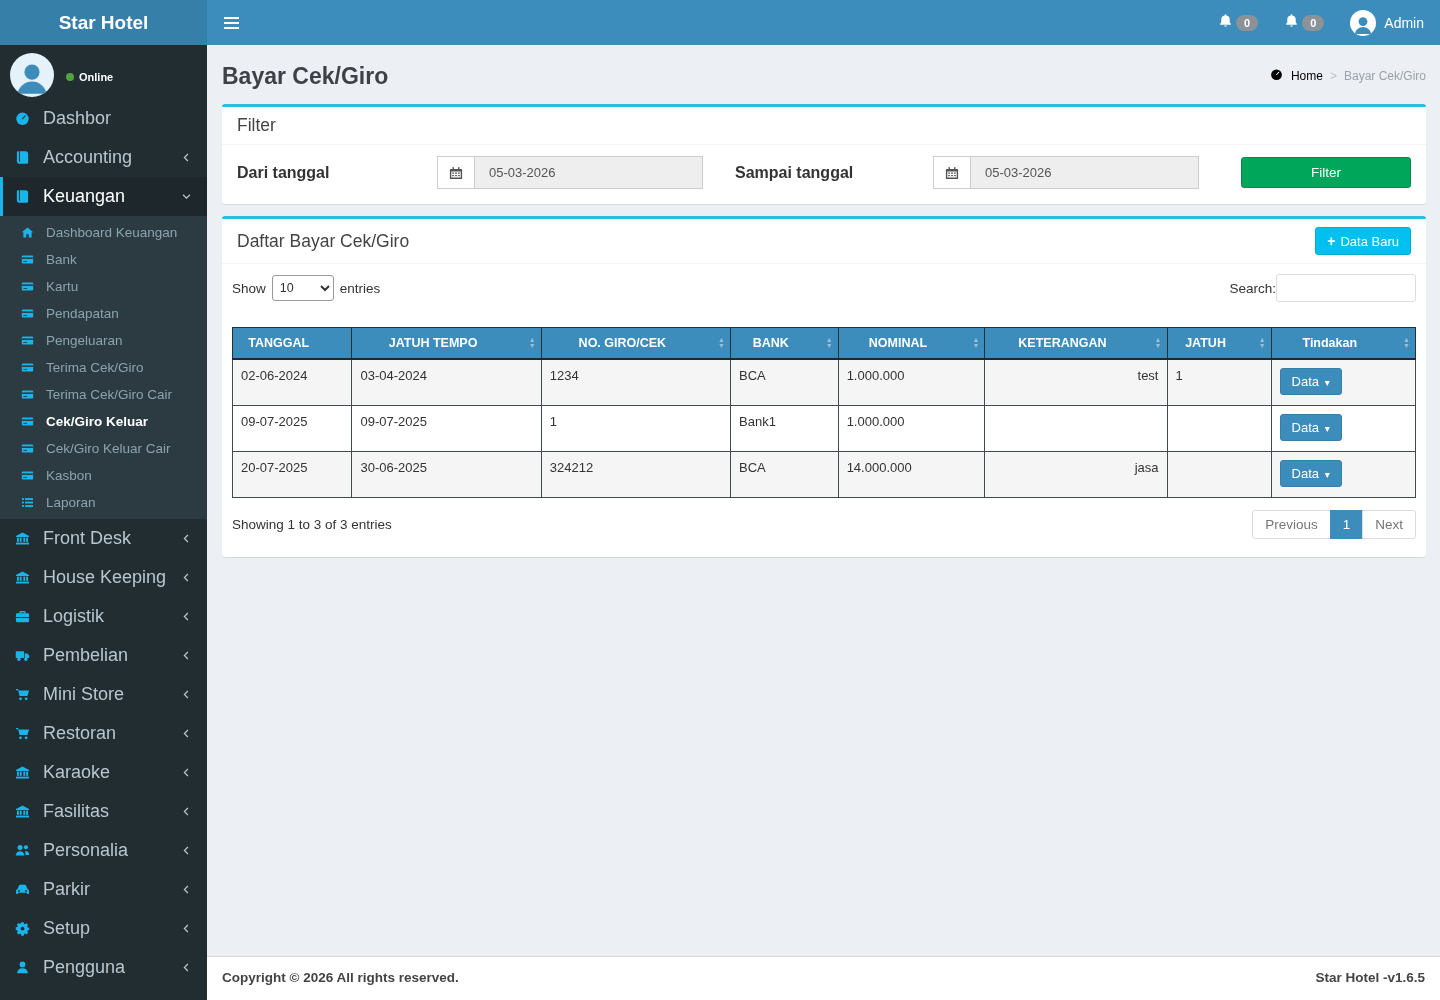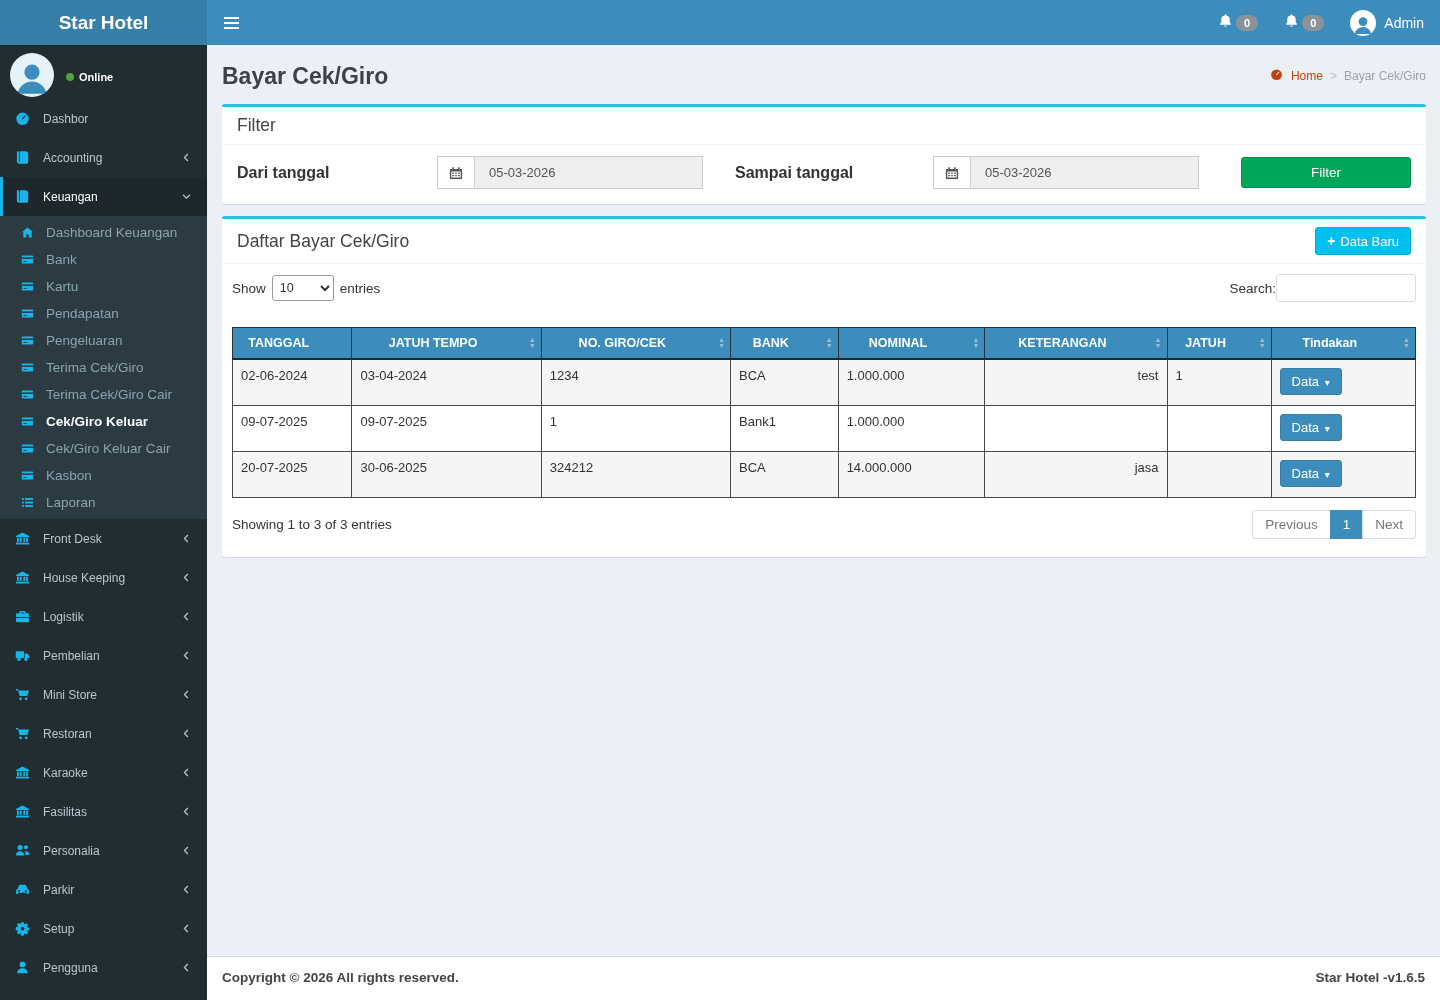--- a/index.html
+++ b/index.html
@@ -31,41 +31,41 @@
   
   .layout { flex:1; display:flex; min-height:0; }
   .sidebar { width:207px; flex:0 0 207px; background:#222d32; color:#b8c7ce; overflow:hidden; }
   .user-panel { height:54px; padding:8px 10px; display:flex; gap:12px; }
   .avatar-lg { width:44px; height:44px; border-radius:50%; background:#e6f2f9; color:#3c8dbc;
                overflow:hidden; display:flex; align-items:flex-end; justify-content:center; flex:0 0 44px; }
   .avatar-lg svg { width:38px; height:38px; }
   .online { margin-top:9px; font-size:11px; font-weight:bold; color:#fff; display:flex; align-items:center; gap:5px; }
   .dot { width:8px; height:8px; border-radius:50%; background:#4da53c; display:inline-block; }
 
-  .mi { display:flex; align-items:center; height:39px; padding:0 15px; font-size:12px;
+  .mi { display:flex; align-items:center; height:39px; padding:0 15px; font-size:18px;
         color:#b8c7ce; text-decoration:none; cursor:pointer; --cut:#222d32; }
   .mi .icon { width:21px; margin-right:7px; color:#19b4e9; display:flex; }
   .mi .icon svg { width:15px; height:15px; }
   .mi .arrow { margin-left:auto; color:#b8c7ce; display:flex; }
   .mi .arrow svg { width:11px; height:11px; }
   .mi.active { background:#1e282c; color:#fff; border-left:3px solid #19b4e9; padding-left:12px; --cut:#1e282c; }
   .submenu { background:#2c3b41; padding:3px 0; }
   .smi { display:flex; align-items:center; height:27px; padding:0 15px 0 21px; font-size:13.5px;
          color:#8aa4af; text-decoration:none; cursor:pointer; --cut:#2c3b41; }
   .smi .icon { width:19px; margin-right:6px; color:#19b4e9; display:flex; }
   .smi .icon svg { width:13px; height:13px; }
   .smi.active { color:#fff; font-weight:bold; }
   .icon svg .cut { fill:var(--cut,#222d32); }
 
   
   .content-wrapper { flex:1; display:flex; flex-direction:column; background:#ecf0f5; min-width:0;justify-content:flex-end; }
   .content-header { flex:0 0 50px; padding:12px 14px 0 15px; display:flex; justify-content:space-between; align-items:center; }
   .page-title { margin:0; font-size:23px; font-weight:600; color:#3d4248; }
   .breadcrumb { font-size:12px; color:#9aa2a8; display:flex; align-items:center; gap:7px; --cut:#ecf0f5; }
-  .breadcrumb .home { color:#c2410c; display:flex; align-items:center; gap:8px; text-decoration:none; cursor:pointer; }
+  .breadcrumb .home { color:#000000; display:flex; align-items:center; gap:8px; text-decoration:none; cursor:pointer; }
   .breadcrumb .home svg { width:13px; height:13px; }
   .breadcrumb .sep { color:#b9c0c6; }
   .content { flex:1; padding:9px 14px 0 15px; }
 
   .box { background:#fff; border-top:3px solid #29bfdf; border-radius:3px;
          box-shadow:0 1px 1px rgba(0,0,0,.1); margin-bottom:12px; }
   .box-header { padding:8px 15px; border-bottom:1px solid #f4f4f4; display:flex; justify-content:space-between; align-items:center; }
   .box-title { margin:0; font-size:17.5px; font-weight:400; color:#444; }
 
   .filter-body { padding:11px 15px 15px; display:flex; align-items:center; }

